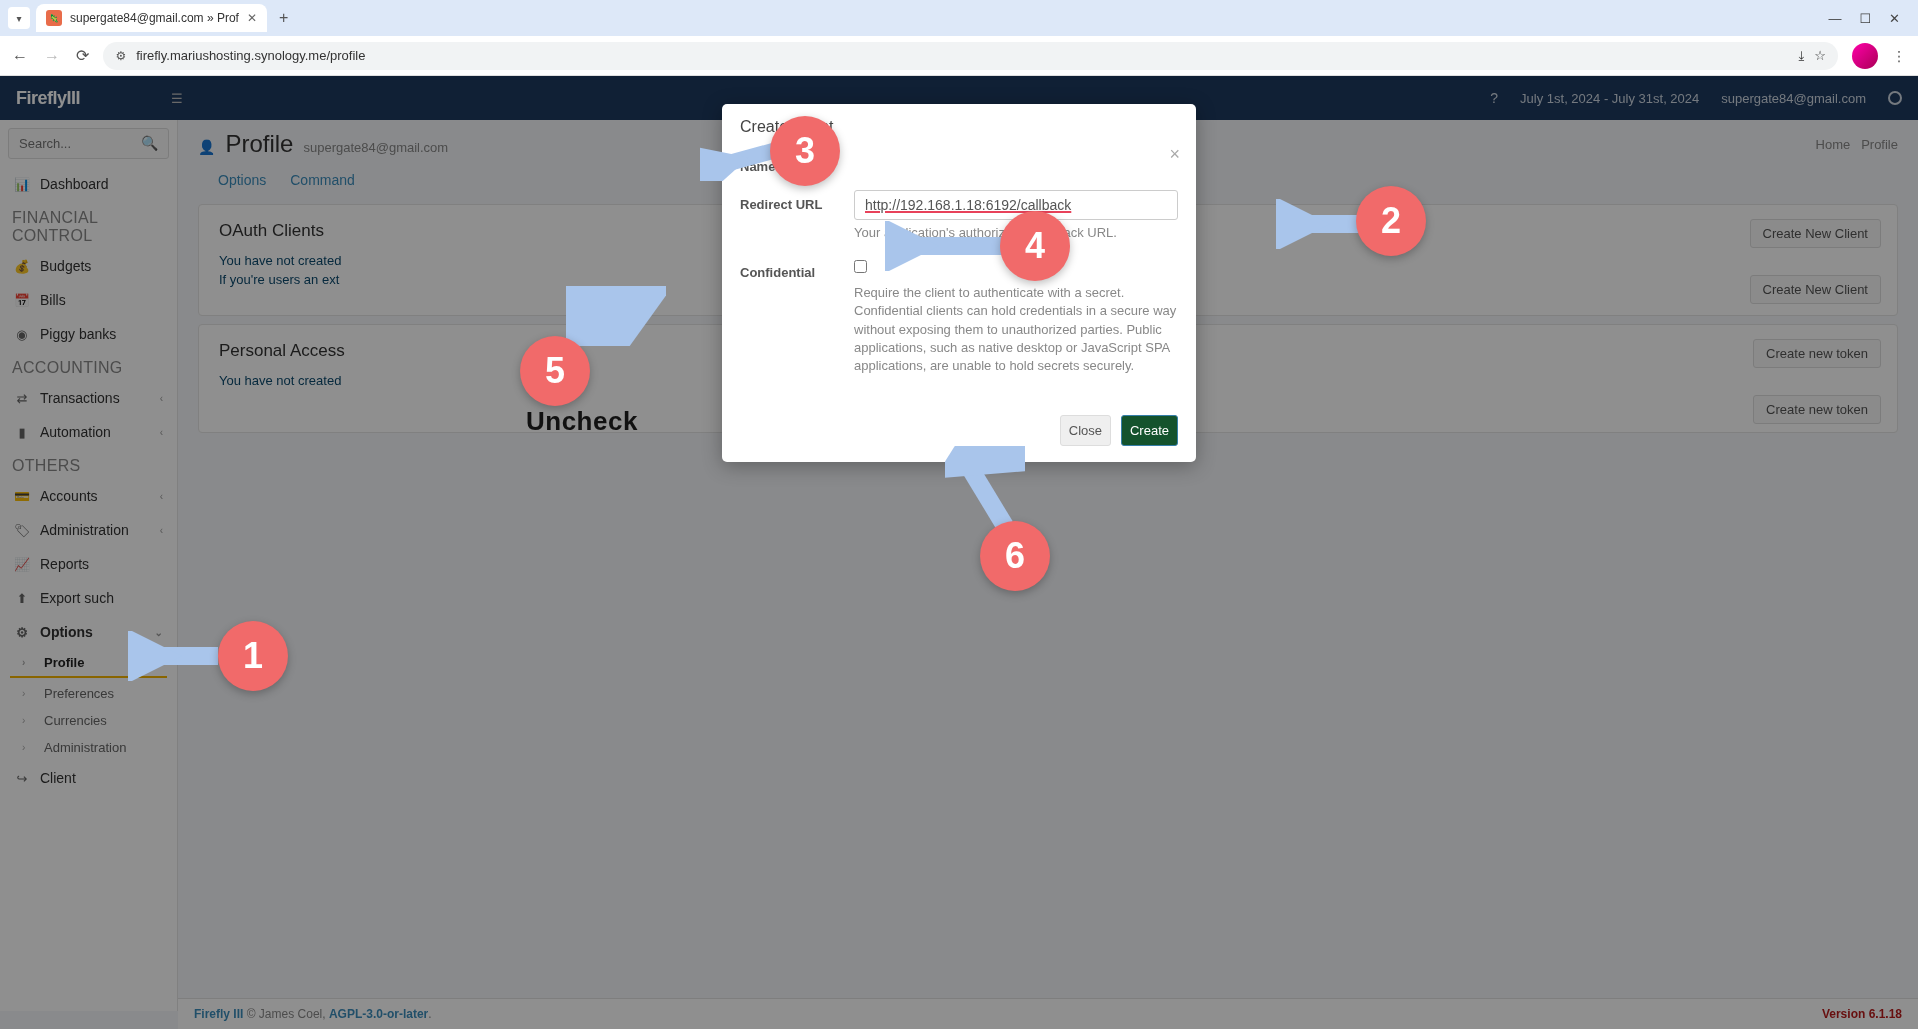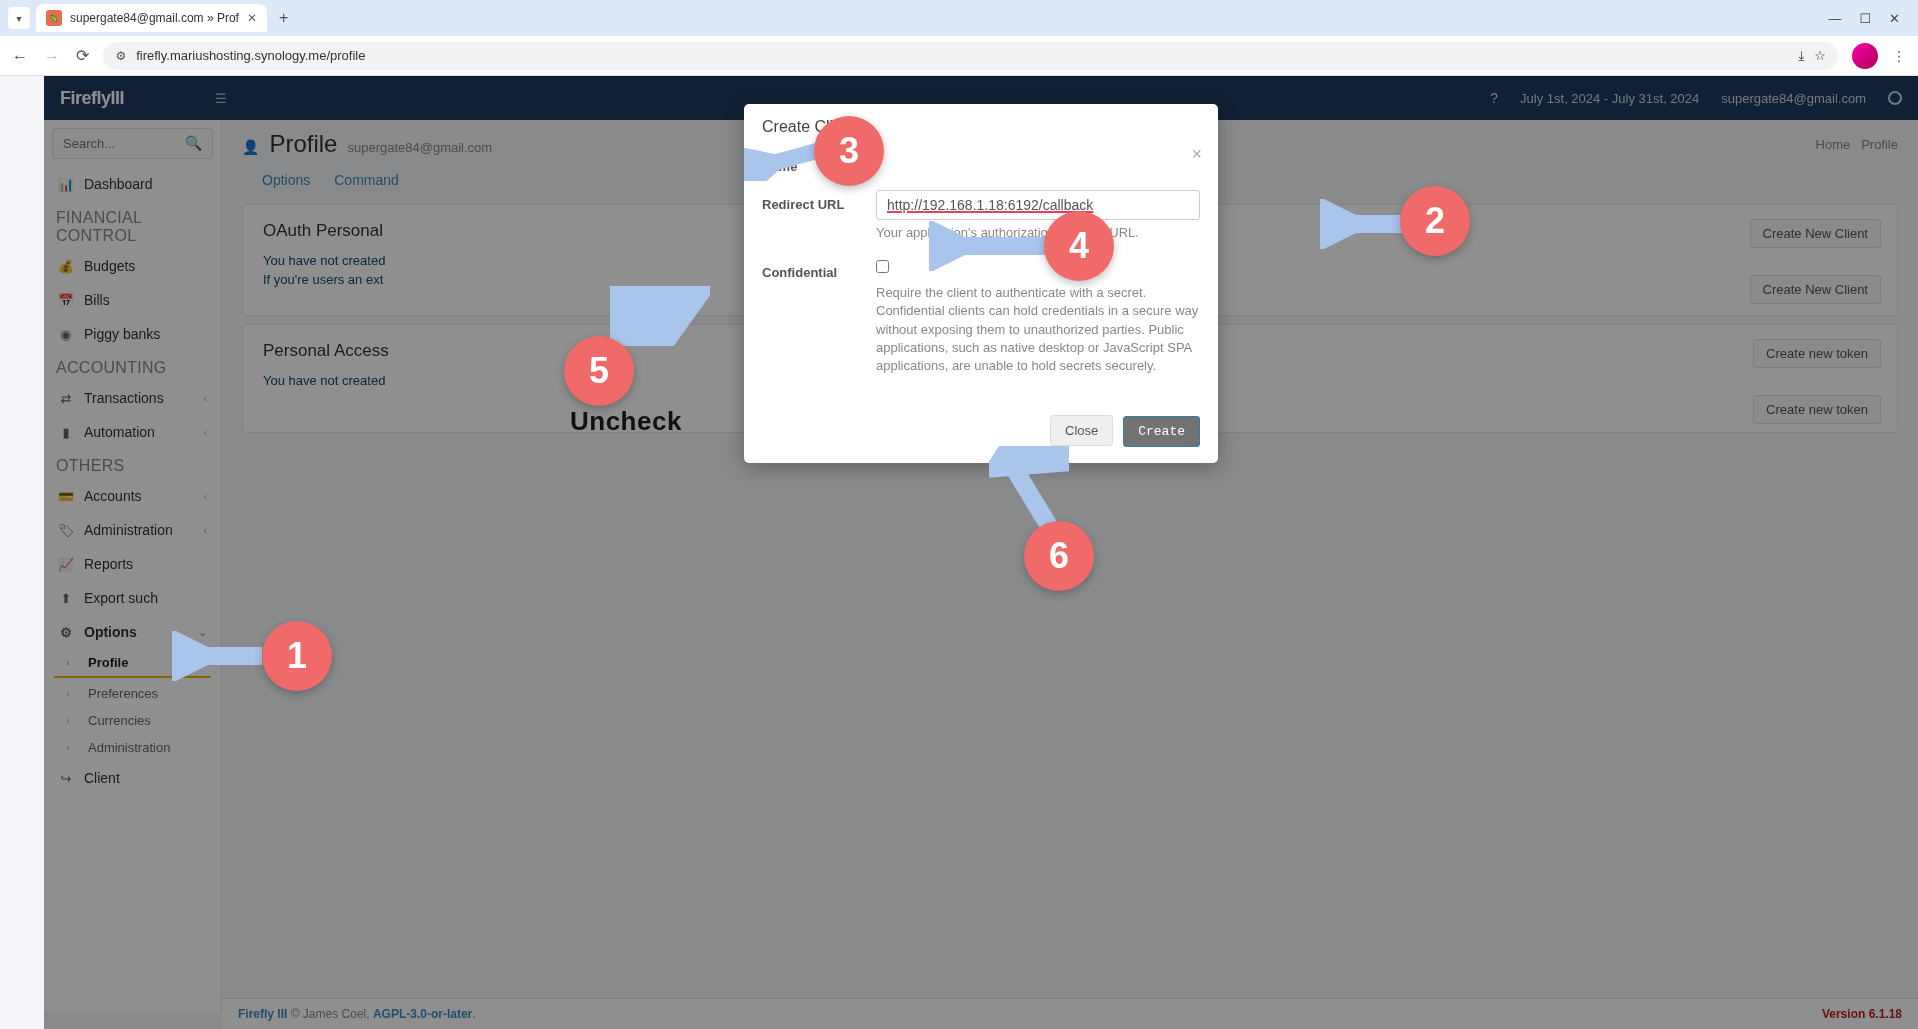--- a/index.html
+++ b/index.html
@@ -17,21 +17,21 @@
 .window-controls span { cursor:pointer; }
 .toolbar { display: flex; align-items: center; height: 40px; background: #fff; padding: 0 12px; gap: 14px; border-bottom: 1px solid #e0e0e0;}
 .nav-icons { display: flex; gap: 16px; color: #555; }
 .nav-icons span { cursor:pointer; font-size:16px; }
 .url-bar { flex: 1; background: #f1f3f4; border-radius: 16px; padding: 6px 12px; display: flex; align-items: center; gap: 10px; font-size: 13px; color: #333; }
 .url-tune { font-size: 12px; color:#555; }
 .toolbar-right { display: flex; gap: 14px; align-items: center; color:#555; }
 .avatar { width: 26px; height: 26px; border-radius: 50%; background: linear-gradient(135deg,#f0a,#a05); }
 
 
-.app { position: relative; height: calc(1029px - 76px); margin-left: 44px; }
+.app { position: relative; height: calc(1029px - 76px); }
 .dim-overlay { position: absolute; inset: 0; background: rgba(0,0,0,0.44); z-index: 50; }
 
 .topbar { height: 44px; background: #1e3a5f; color: #fff; display: flex; align-items: center; padding: 0 16px; font-size: 13px; }
 .brand { font-weight: 700; font-size: 18px; letter-spacing: -0.5px; width: 155px; }
 .hamburger { color: #bbb; cursor:pointer; }
 .topbar-right { margin-left: auto; display: flex; align-items: center; gap: 22px; color: #cfd8e3; }
 .topbar-right .help { font-size:14px; }
 .topbar-right .power { width:14px;height:14px;border:2px solid #cfd8e3;border-radius:50%;position:relative;  }
 
 .layout { display: flex; height: calc(100% - 62px); }
@@ -75,23 +75,23 @@
 .modal-head { padding: 14px 18px 10px; font-size: 16px; color: #444; position:relative;}
 .modal-close { position:absolute; right:16px; top:40px; color:#aaa; font-size:18px; cursor:pointer;}
 .modal-body { padding: 6px 18px 14px; }
 .form-row { display: flex; align-items: flex-start; margin-bottom: 16px; gap: 12px;}
 .form-row label { width: 102px; font-size: 13px; font-weight: 700; color: #555; padding-top:7px;}
 .form-col { flex: 1; }
 .form-col input[type=text] { width: 100%; padding: 6px 10px; border: 1px solid #ccc; border-radius: 3px; font-size: 14px; color:#555;}
 .form-col .hint { font-size: 13px; color: #888; margin-top: 4px; line-height:1.4;}
 .form-col input[type=checkbox] { margin-top: 2px; }
 .modal-footer { padding: 10px 18px 16px; text-align: right; }
-.btn { padding: 7px 14px; border-radius: 3px; font-size: 13px; border: 1px solid transparent; cursor:pointer; margin-left:6px;}
+.btn { padding: 7px 8px; border-radius: 3px; font-size: 13px; border: 1px solid transparent; cursor:pointer; margin-left:6px;}
 .btn-default { background: #efefef; border-color: #ddd; color:#555;}
-.btn-primary { background: #737373; color: #fff; border-color:#367fa9;font-family:Liberation Mono, monospace;}
+.btn-primary { background: #14532d; color: #fff; border-color:#367fa9;}
 
 
 .ann-circle { position: absolute; width: 70px; height: 70px; border-radius: 50%; background: #f16a6a; color: #fff; font-size: 36px; font-weight: 700; display:flex; align-items:center; justify-content:center; z-index: 200; box-shadow: 0 3px 8px rgba(0,0,0,0.25);}
 .ann-arrow { position: absolute; z-index: 199; }
 .ann-arrow svg { display:block; }
 .ann-label { position:absolute; z-index:200; font-family: Arial Black, sans-serif; font-size:26px; font-weight:900; color:#111; letter-spacing:0.5px;}
 </style>
 </head>
 <body>
 
@@ -235,21 +235,21 @@
         <div class="breadcrumb">
           <a href="#">Home</a> &nbsp; <span>Profile</span>
         </div>
       </div>
       <div class="tabs">
         <div class="tab">Options</div>
         <div class="tab">Command</div>
       </div>
 
       <div class="card">
-        <h3>OAuth Personal</h3>
+        <h3>OAuth Clients</h3>
         <button class="card-btn top">Create New Client</button>
         <p>You have not created</p>
         <p><span>If you're users an ext</span><span style="float:right;">ens only.</span></p>
         <button class="card-btn bot">Create New Client</button>
       </div>
 
       <div class="card" style="padding-bottom:40px;">
         <h3>Personal Access</h3>
         <button class="card-btn top">Create new token</button>
         <p>You have not created</p>

